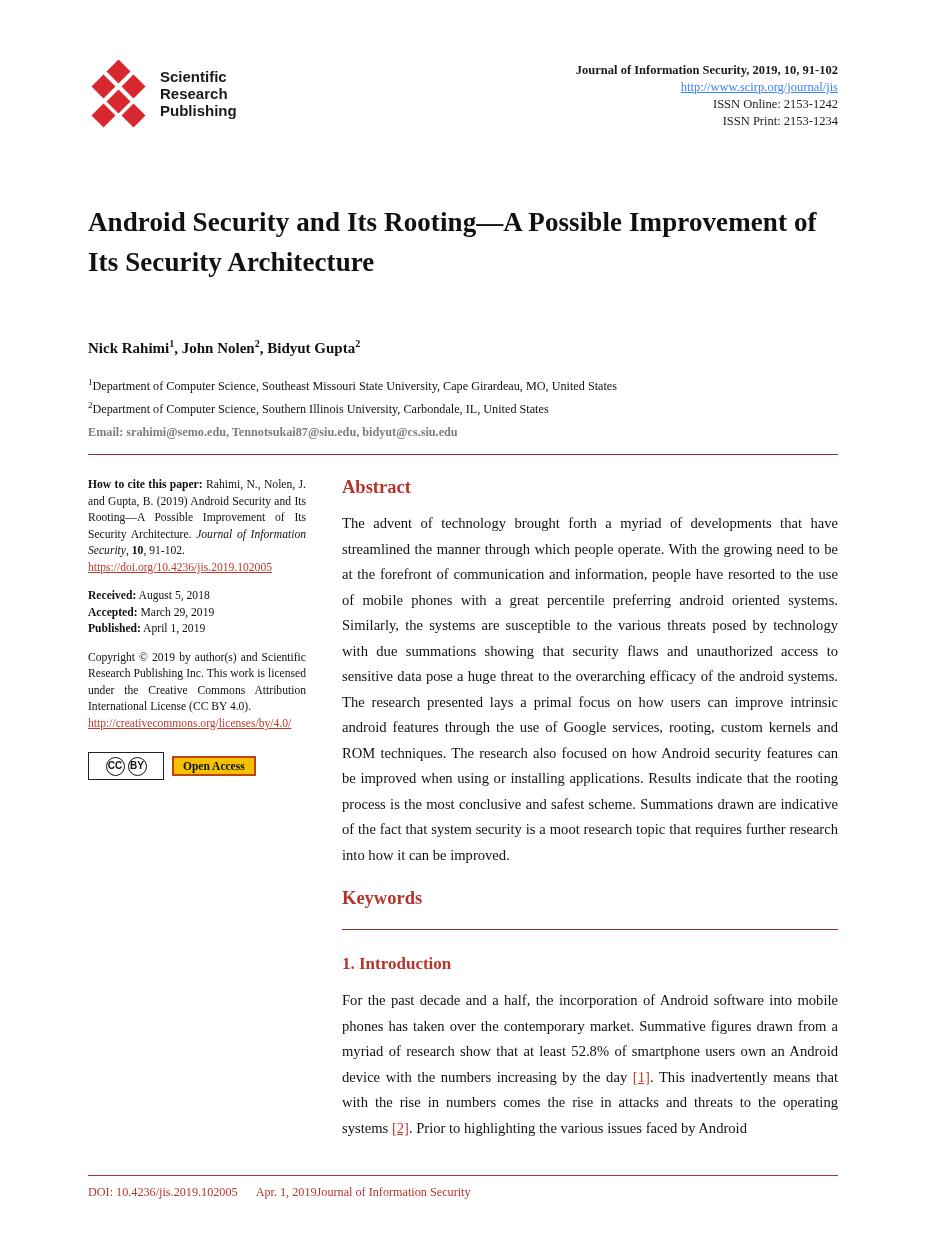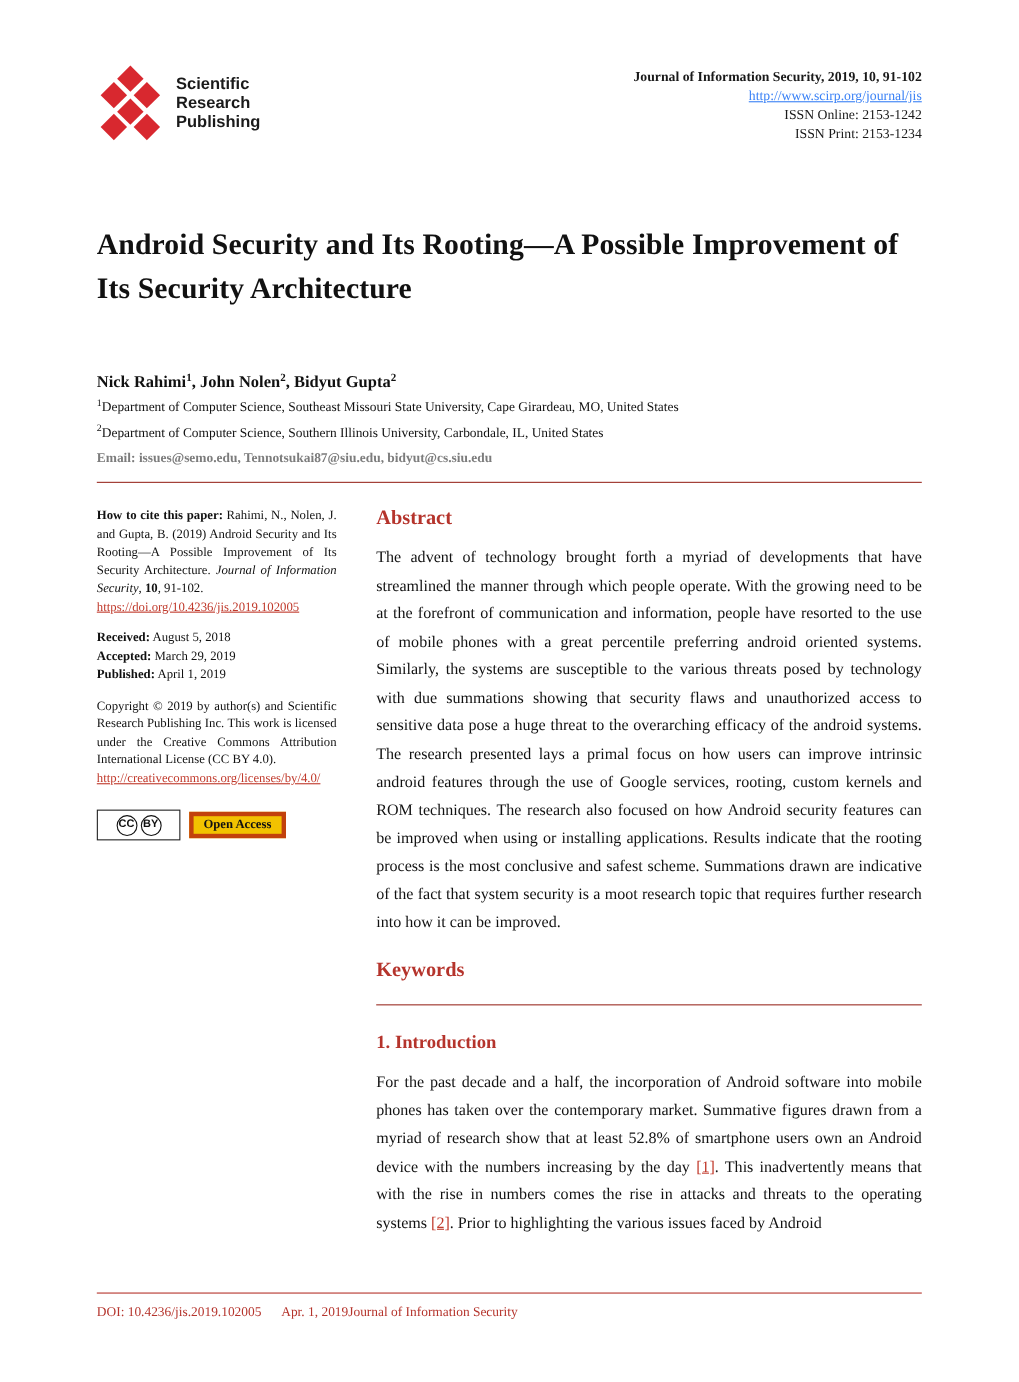--- a/index.html
+++ b/index.html
@@ -85,20 +85,21 @@
   
   .authors {
     margin-top: 56px;
     font-family: "Liberation Serif", serif;
     font-weight: bold;
     font-size: 15px;
     color: #111;
   }
   .authors sup { font-size: 10px; }
   .affil {
+    margin-top: 16px;
     font-size: 12.2px;
     line-height: 19px;
     color: #111;
   }
   .affil sup { font-size: 9px; }
   .email {
     margin-top: 6px;
     font-family: "Liberation Serif", serif;
     font-weight: bold;
     font-size: 12.2px;
@@ -151,21 +152,21 @@
     border-radius: 50%;
     border: 1.6px solid #111;
     display: flex; align-items: center; justify-content: center;
     font-family: "Liberation Sans", sans-serif;
     font-size: 10px;
     font-weight: bold;
     line-height: 1;
   }
   .oa-badge {
     background: #f2c200;
-    border: 4px solid #c2410c;
+    border: 2px solid #c2410c;
     color: #111;
     font-family: "Liberation Serif", serif;
     font-weight: bold;
     font-size: 11.5px;
     padding: 0 9px;
   }
 
   .col-right {
     flex: 1 1 auto;
     margin-left: 36px;
@@ -282,21 +283,21 @@
     </div>
   </div>
 
   <h1 class="paper-title">Android Security and Its Rooting—A Possible Improvement of Its Security Architecture</h1>
 
   <div class="authors">
     <span>Nick Rahimi<sup>1</sup>, John Nolen<sup>2</sup>, Bidyut Gupta<sup>2</sup></span>
   </div>
   <div class="affil"><sup>1</sup>Department of Computer Science, Southeast Missouri State University, Cape Girardeau, MO, United States</div>
   <div class="affil" style="margin-top:0"><sup>2</sup>Department of Computer Science, Southern Illinois University, Carbondale, IL, United States</div>
-  <div class="email">Email: issues@semo.edu, Tennotsukai87@siu.edu, bidyut@cs.siu.edu</div>
+  <div class="email">Email: srahimi@semo.edu, Tennotsukai87@siu.edu, bidyut@cs.siu.edu</div>
 
   <hr class="rule">
 
   <div class="body-cols">
 
     <div class="col-left">
       <p class="blk">
         <b>How to cite this paper:</b>
         <span>Rahimi, N., Nolen, J. and Gupta, B. (2019) Android Security and Its Rooting—A Possible Improvement of Its Security Architecture. <span class="italic">Journal of Information Security</span>, <b>10</b>, 91-102.</span><br>
         <a href="#">https://doi.org/10.4236/jis.2019.102005</a>

